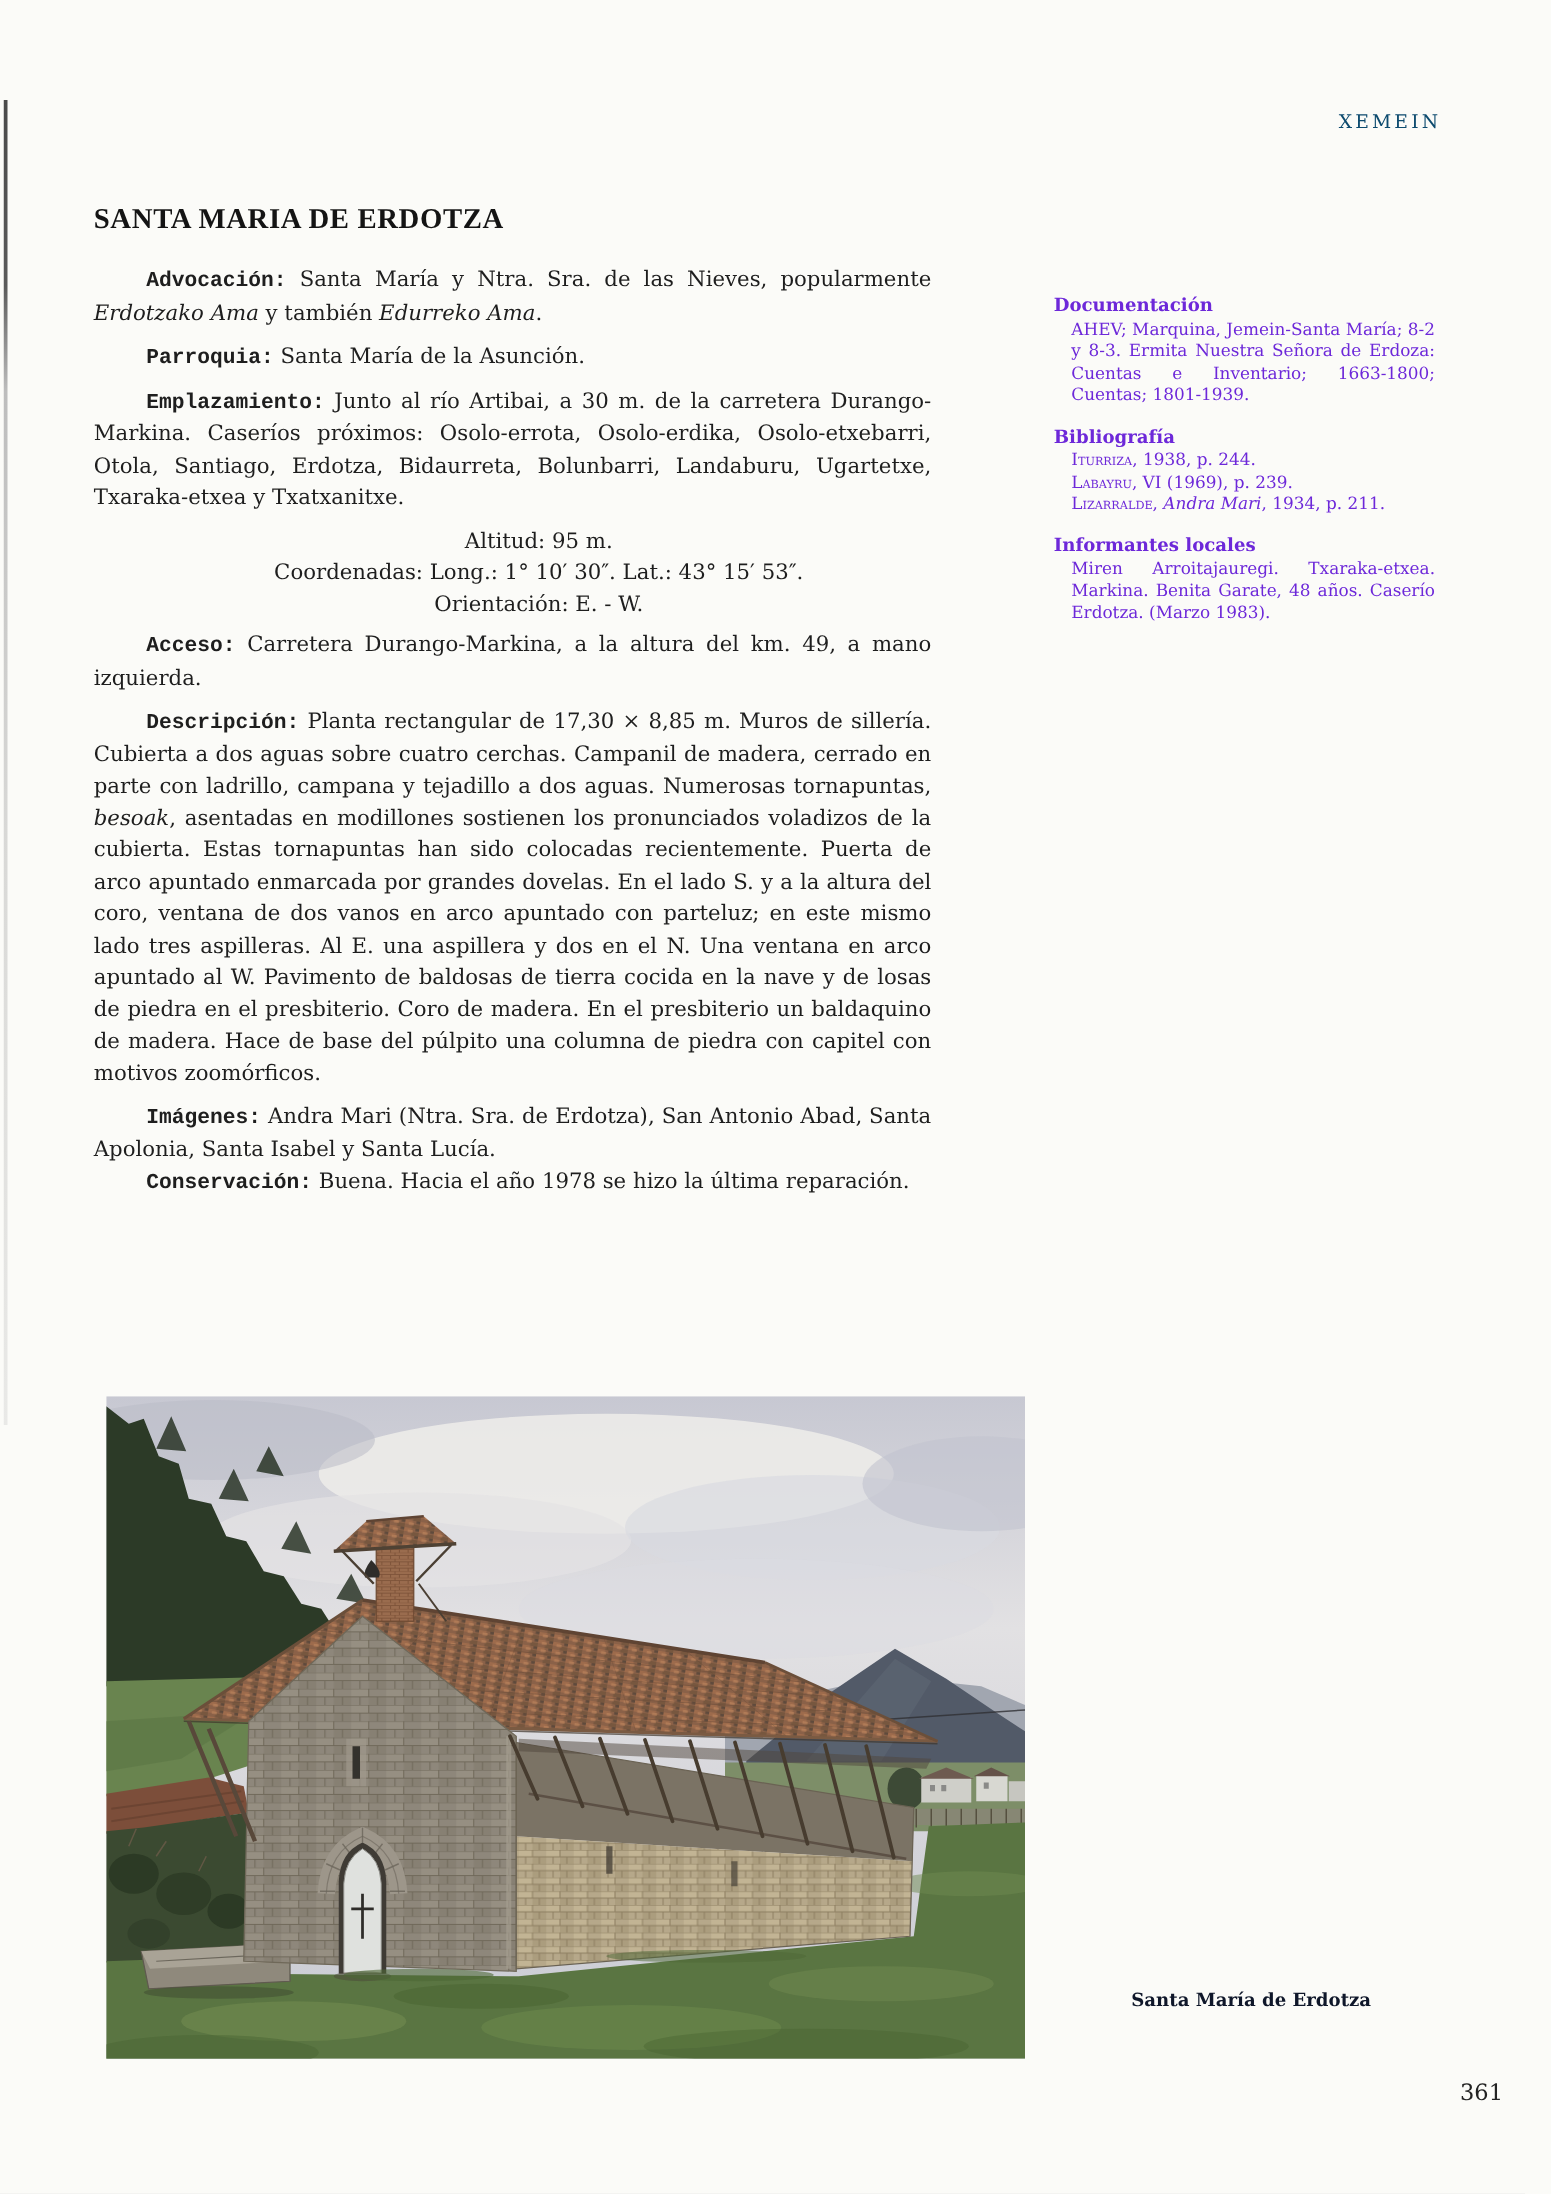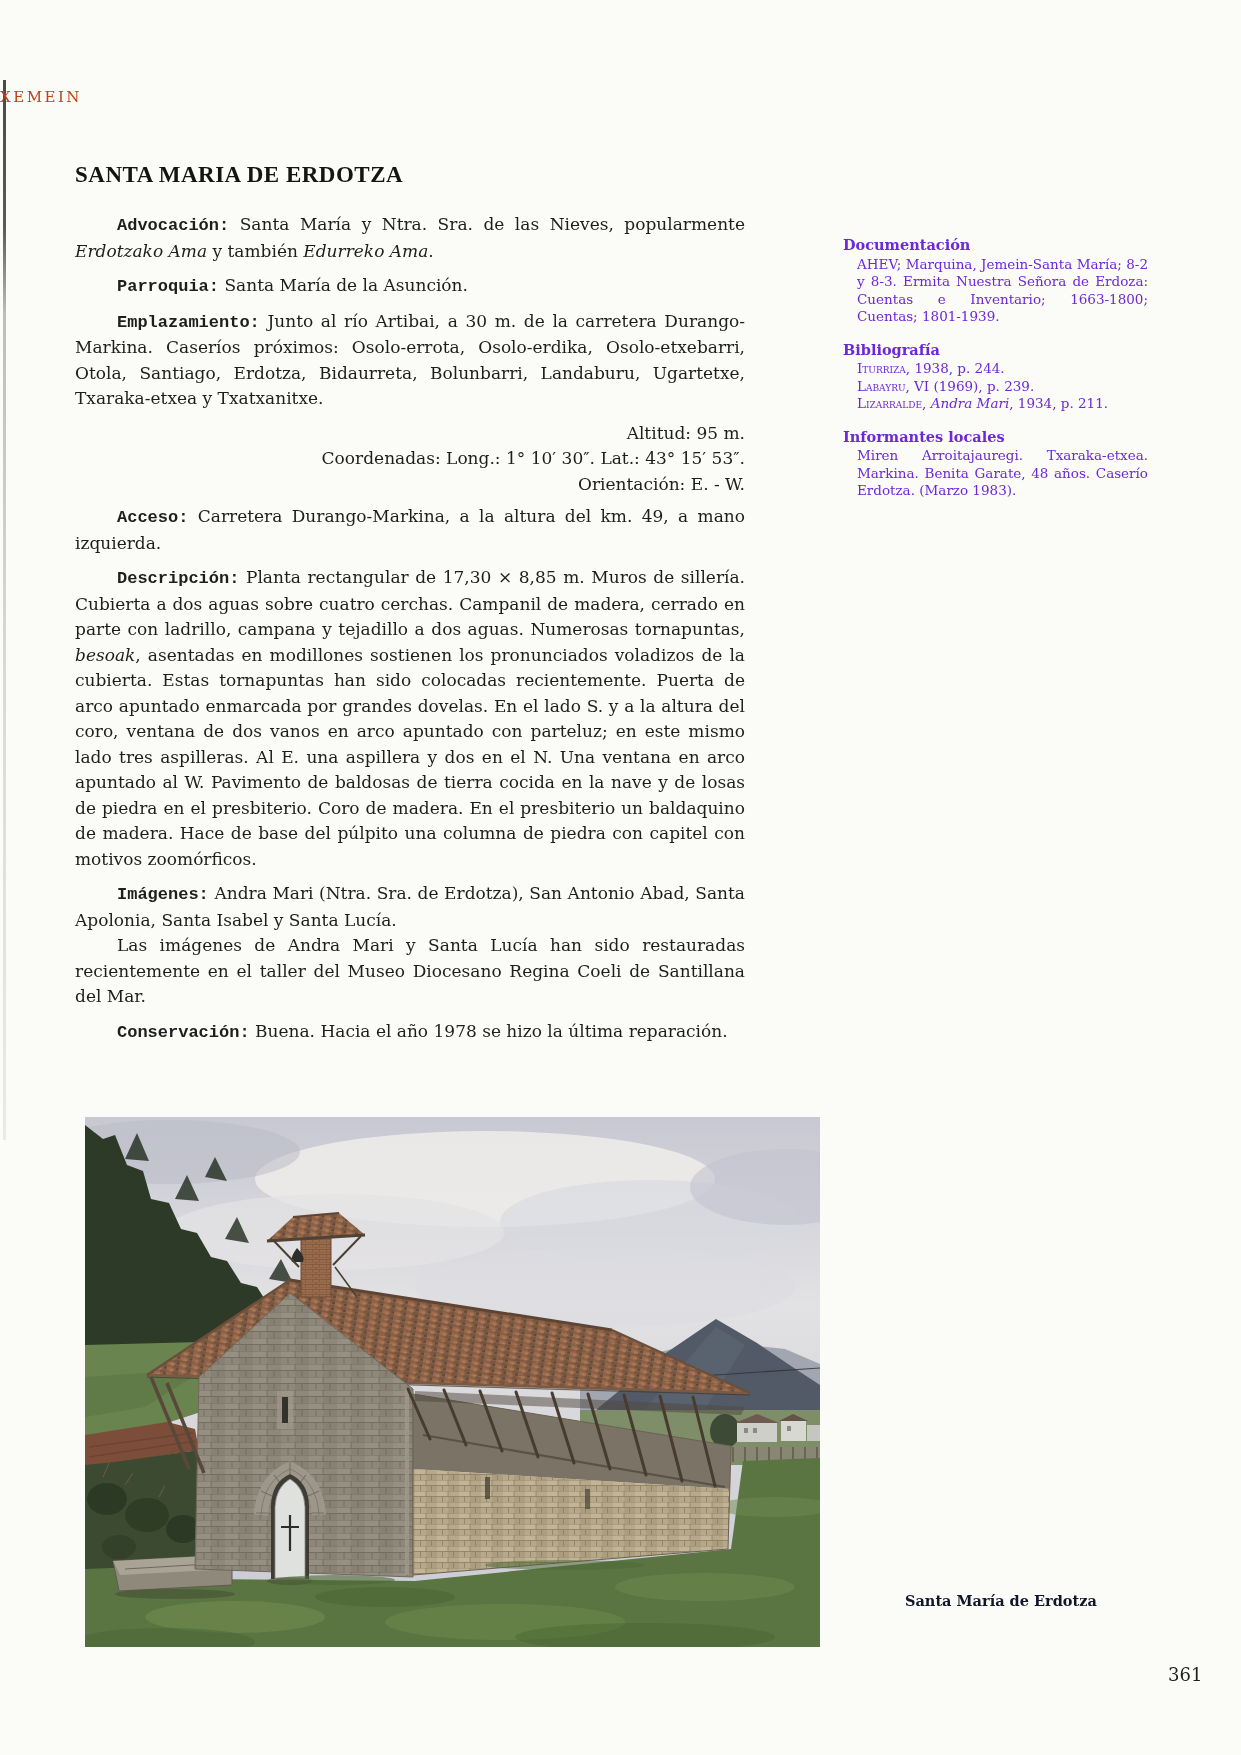--- a/index.html
+++ b/index.html
@@ -3,33 +3,33 @@
 <meta charset="utf-8">
 <style>
   html,body{margin:0;padding:0;background:#e8e8e6;}
   .page{
     position:relative;width:1241px;height:1755px;margin:0 auto;
     background:#fbfbf8;overflow:hidden;
     font-family:"DejaVu Serif","Liberation Serif",serif;color:#1e1e1e;
   }
   .edge-line{position:absolute;left:3px;top:80px;width:3px;height:1060px;
     background:linear-gradient(#4a4a4a 0%,#5a5a5a 14%,#bdbdbd 22%,#d8d8d6 55%,#e9e9e7 100%);}
-  .running-header{position:absolute;top:88px;left:0;width:1153px;text-align:left;
-    font-size:15px;letter-spacing:2.5px;color:#c2410c;}
+  .running-header{position:absolute;top:88px;left:0;width:1153px;text-align:right;
+    font-size:15px;letter-spacing:2.5px;color:#0c4a6e;}
   .title{position:absolute;left:75px;top:162px;margin:0;font-size:23px;font-weight:bold;
     letter-spacing:.5px;color:#141414;font-family:Liberation Serif, serif;}
   .main-col{position:absolute;left:75px;top:212px;width:670px;
     font-size:17px;line-height:25.5px;text-align:justify;}
   .para{margin:0 0 9px 0;}
   .para.indent{text-indent:42px;}
   .para.nogap{margin-bottom:0;}
   .lbl{font-weight:bold;font-family:Liberation Mono, monospace;}
   .it{font-style:italic;}
   .datos{margin:2px 0 7px 0;}
-  .datos div{padding-left:42px;text-align:right;}
+  .datos div{padding-left:42px;text-align:center;}
   .sidebar{position:absolute;left:843px;top:236px;width:305px;
     font-size:13.5px;line-height:17.5px;color:#6d28d9;}
   .sb-section{margin-bottom:15px;}
   .sb-head{font-weight:bold;font-size:14.5px;margin:0 0 2px 0;}
   .sb-body{padding-left:14px;text-align:justify;}
   .sb-entry{text-align:justify;}
   .sc{font-variant:small-caps;}
   .photo{position:absolute;left:85px;top:1117px;width:735px;height:530px;margin:0;}
   .photo svg{display:block;}
   .caption{position:absolute;left:905px;top:1592px;font-size:14.5px;font-weight:bold;color:#0f172a;}
@@ -59,21 +59,20 @@
       <div>Coordenadas: Long.: 1° 10′ 30″. Lat.: 43° 15′ 53″.</div>
       <div>Orientación: E. - W.</div>
     </div>
 
     <p class="para indent"><span class="lbl">Acceso:</span><span> Carretera Durango-Markina, a la altura del km. 49, a mano izquierda.</span></p>
 
     <p class="para indent"><span class="lbl">Descripción:</span><span> Planta rectangular de 17,30 × 8,85 m. Muros de sillería. Cubierta a dos aguas sobre cuatro cerchas. Campanil de madera, cerrado en parte con ladrillo, campana y tejadillo a dos aguas. Numerosas tornapuntas, </span><span class="it">besoak</span><span>, asentadas en modillones sostienen los pronunciados voladizos de la cubierta. Estas tornapuntas han sido colocadas recientemente. Puerta de arco apuntado enmarcada por grandes dovelas. En el lado S. y a la altura del coro, ventana de dos vanos en arco apuntado con parteluz; en este mismo lado tres aspilleras. Al E. una aspillera y dos en el N. Una ventana en arco apuntado al W. Pavimento de baldosas de tierra cocida en la nave y de losas de piedra en el presbiterio. Coro de madera. En el presbiterio un baldaquino de madera. Hace de base del púlpito una columna de piedra con capitel con motivos zoomórficos.</span></p>
 
     <p class="para indent nogap"><span class="lbl">Imágenes:</span><span> Andra Mari (Ntra. Sra. de Erdotza), San Antonio Abad, Santa Apolonia, Santa Isabel y Santa Lucía.</span></p>
 
-    <p class="para indent"><span>Las imágenes de Andra Mari y Santa Lucía han sido restauradas recientemente en el taller del Museo Diocesano Regina Coeli de Santillana del Mar.</span></p>
 
     <p class="para indent"><span class="lbl">Conservación:</span><span> Buena. Hacia el año 1978 se hizo la última reparación.</span></p>
 
   </div>
 
   <aside class="sidebar">
 
     <div class="sb-section">
       <div class="sb-head">Documentación</div>
       <div class="sb-body">AHEV; Marquina, Jemein-Santa María; 8-2 y 8-3. Ermita Nuestra Señora de Erdoza: Cuentas e Inventario; 1663-1800; Cuentas; 1801-1939.</div>

